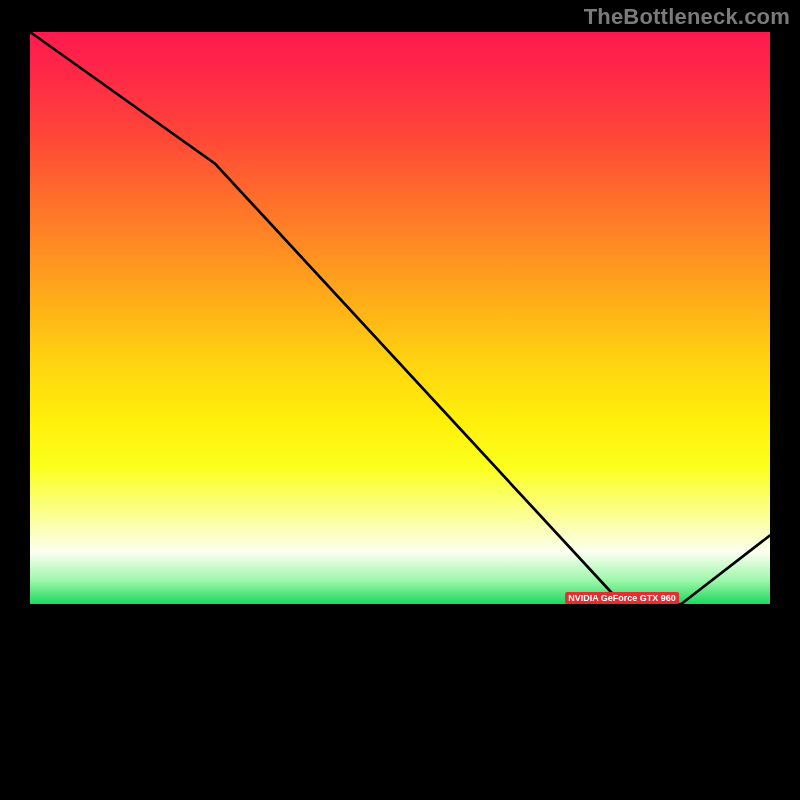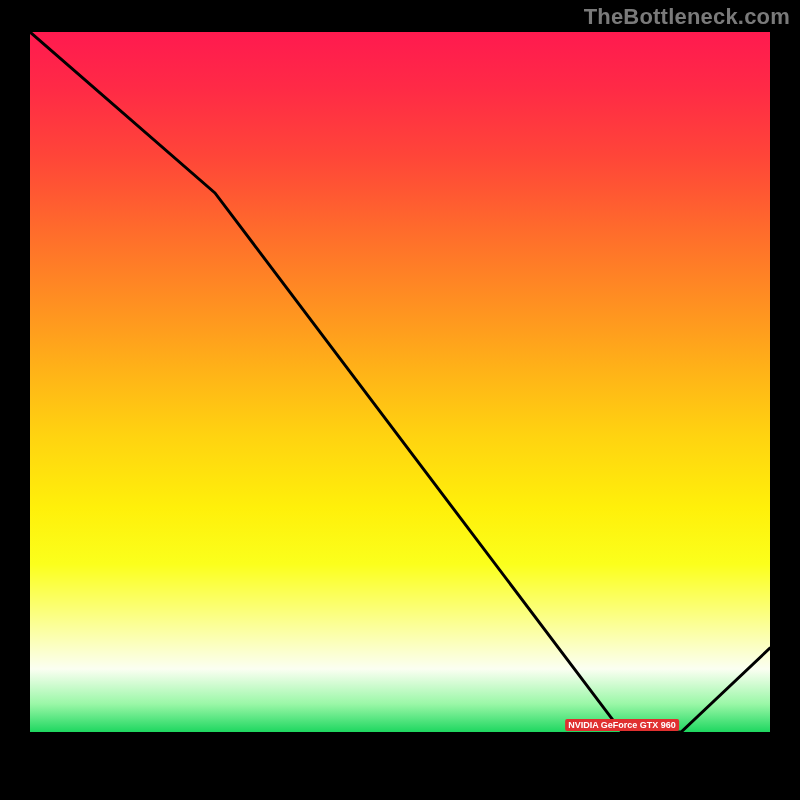--- a/index.html
+++ b/index.html
@@ -23,21 +23,21 @@
     font-size: 22px;
     font-weight: 600;
     color: #7a7a7a;
     letter-spacing: 0.2px;
   }
   .plot-outer {
     position: absolute;
     left: 30px;
     top: 32px;
     width: 740px;
-    height: 700px;
+    height: 572px;
     background: #000;
   }
   .gradient {
     position: absolute;
     left: 0;
     top: 0;
     width: 100%;
     height: 100%;
     background: linear-gradient(
       to bottom,

